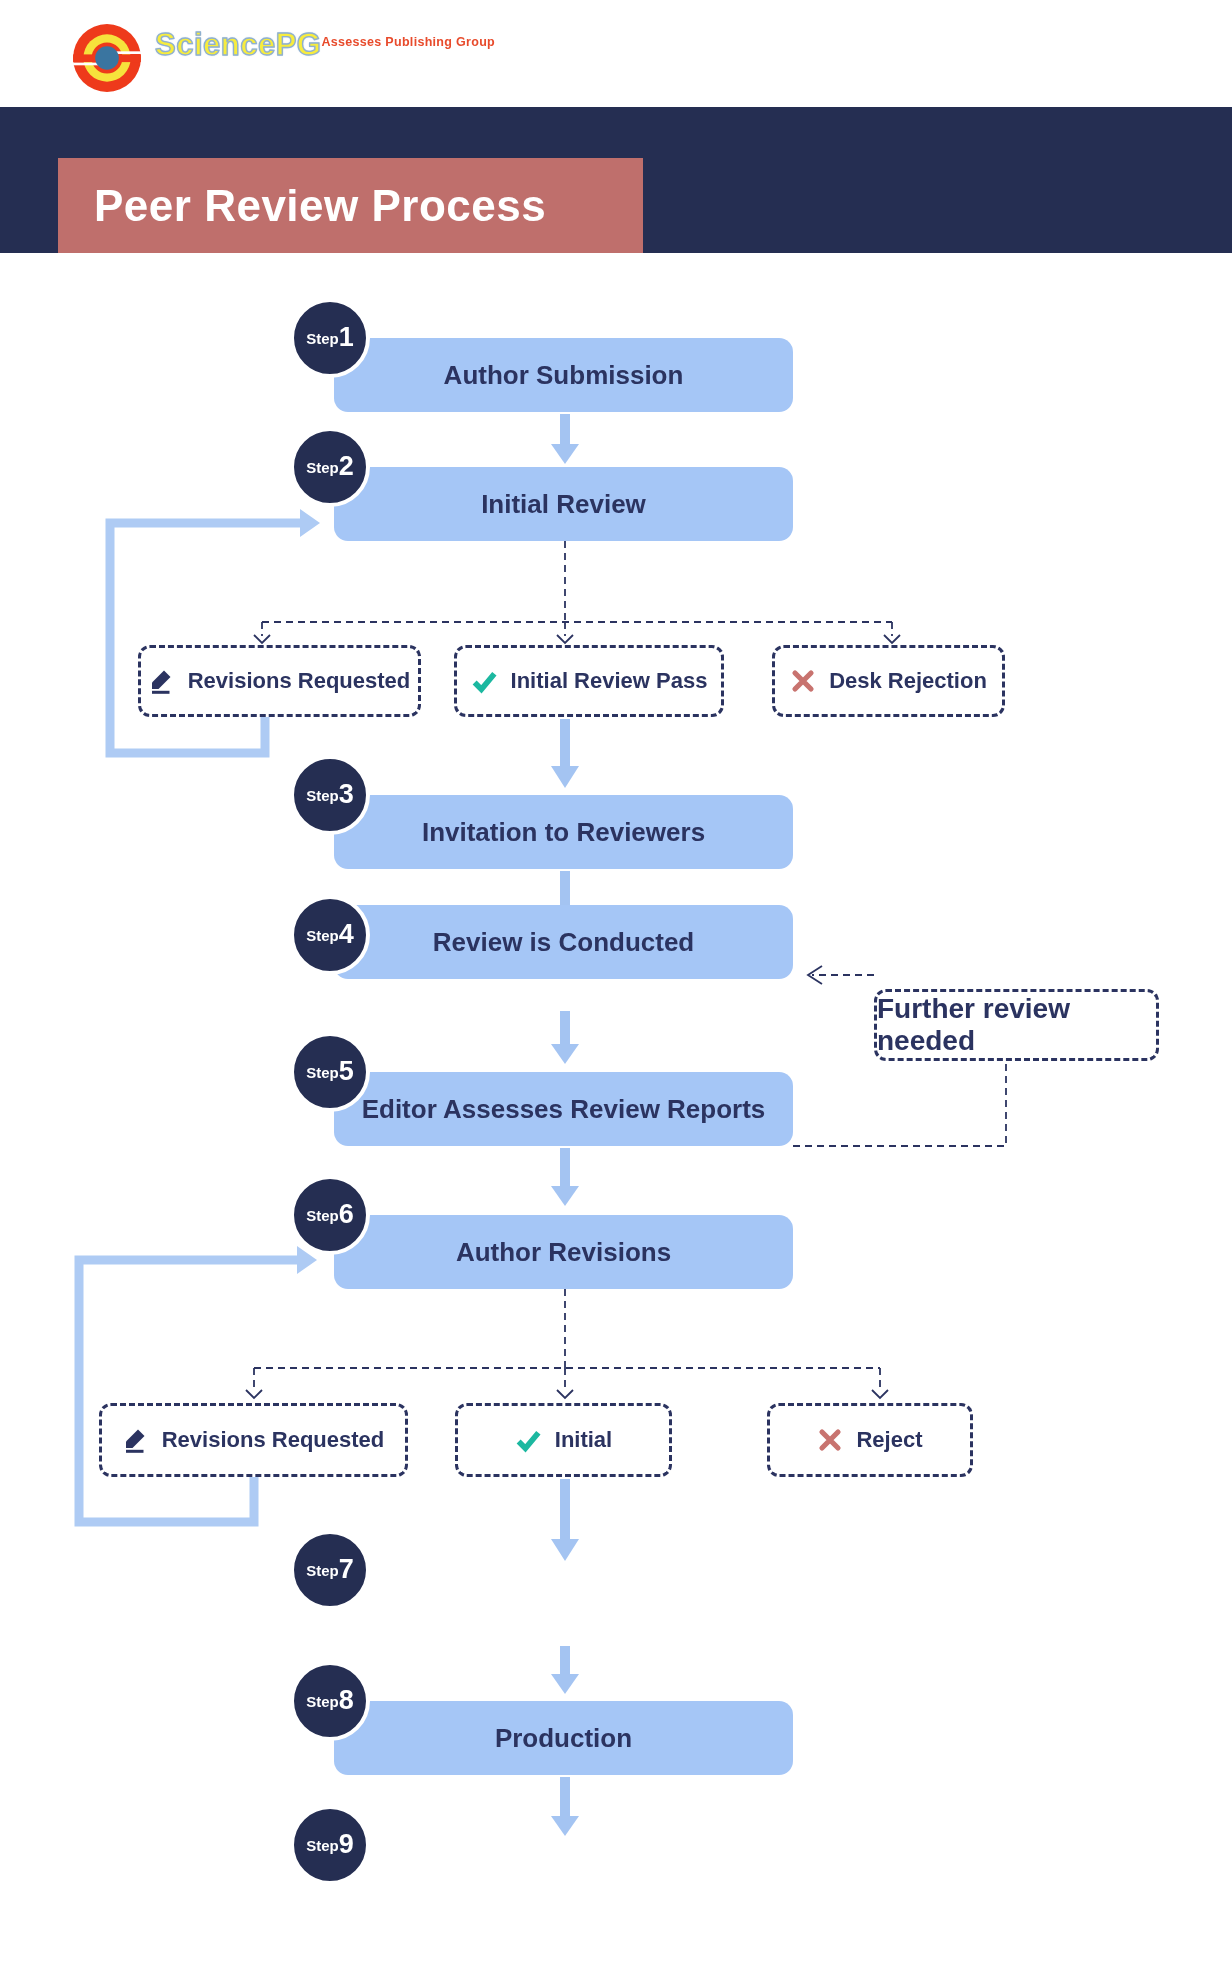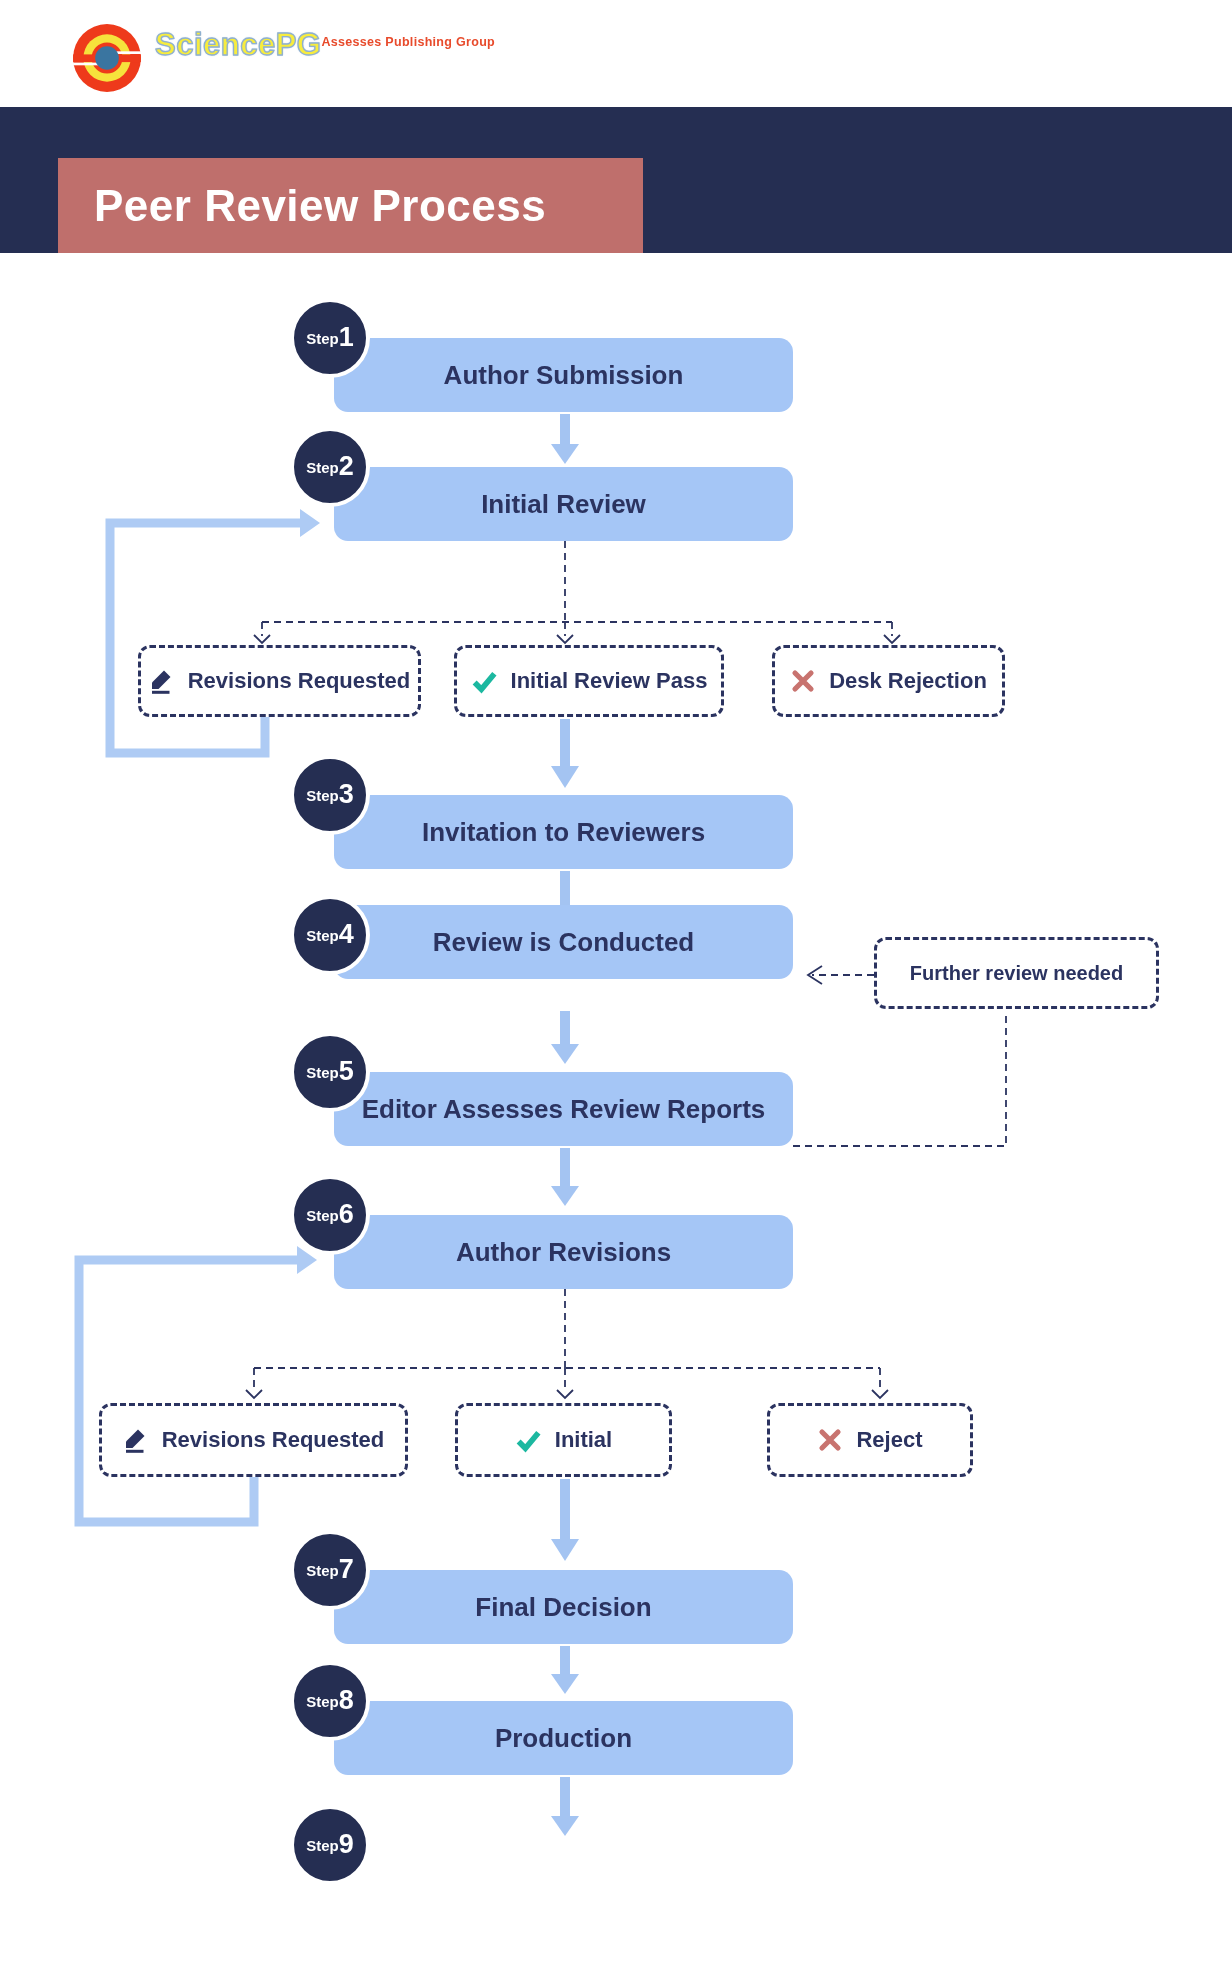--- a/index.html
+++ b/index.html
@@ -183,21 +183,21 @@
   </div>
 
   <div class="step-badge" style="top:895px">
     <span class="w">Step</span>
     <span class="n">4</span>
   </div>
   <div class="box-main" style="top:905px">
     <span>Review is Conducted</span>
   </div>
 
-  <div class="box-dash" style="left:874px;top:937px;width:285px;height:72px;font-size:20px">
+  <div class="box-dash" style="left:874px;top:989px;width:285px;height:72px;font-size:28px">
     <span>Further review needed</span>
   </div>
 
   <div class="step-badge" style="top:1032px">
     <span class="w">Step</span>
     <span class="n">5</span>
   </div>
   <div class="box-main" style="top:1072px">
     <span>Editor Assesses Review Reports</span>
   </div>
@@ -233,23 +233,20 @@
           <path d="M5 5 L21 21 M21 5 L5 21" stroke="#c8736f" stroke-width="5.2" stroke-linecap="round" fill="none"></path>
         </svg>
     </span>
     <span>Reject</span>
   </div>
 
   <div class="step-badge" style="top:1530px">
     <span class="w">Step</span>
     <span class="n">7</span>
   </div>
-  <div class="box-main" style="top:1570px">
-    <span>Final Decision</span>
-  </div>
 
   <div class="step-badge" style="top:1661px">
     <span class="w">Step</span>
     <span class="n">8</span>
   </div>
   <div class="box-main" style="top:1701px">
     <span>Production</span>
   </div>
 
   <div class="step-badge" style="top:1805px">

